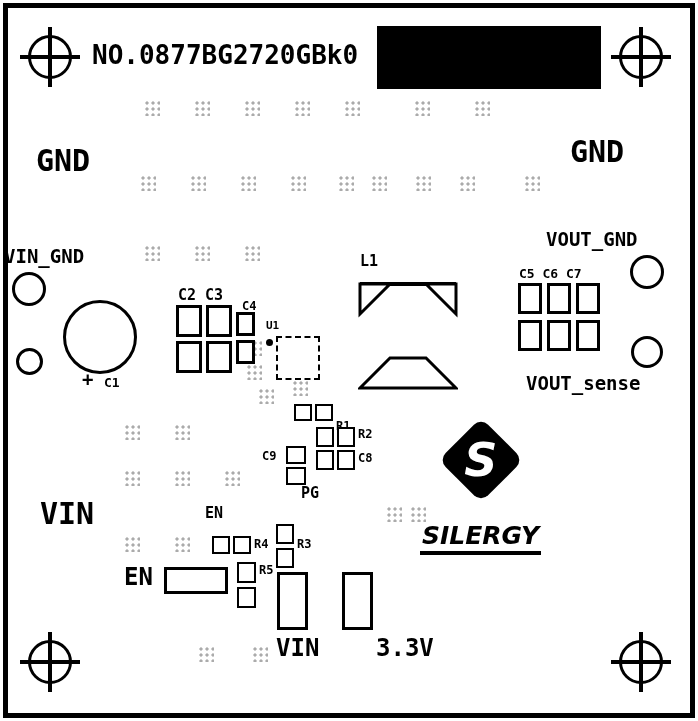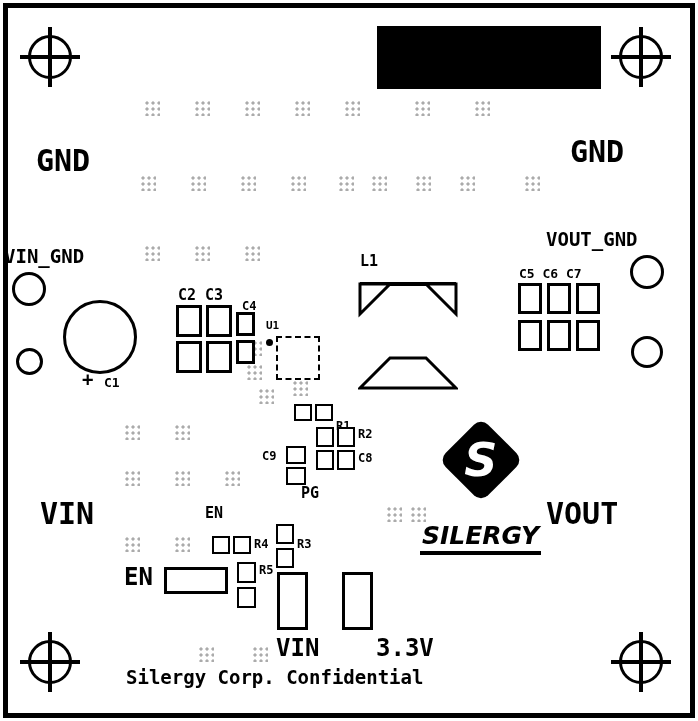--- a/index.html
+++ b/index.html
@@ -86,20 +86,21 @@
     <span class="fc"></span>
     <span class="fh"></span>
     <span class="fv"></span>
   </div>
   <div class="fiducial" style="left:611px;top:632px">
     <span class="fc"></span>
     <span class="fh"></span>
     <span class="fv"></span>
   </div>
 
+  <div class="lbl" style="left:92px;top:42px;font-size:26px">NO.0877BG2720GBk0</div>
   <div class="blackout" style="left:377px;top:26px;width:224px;height:63px"></div>
 
   <div class="lbl" style="left:36px;top:145px;font-size:30px">GND</div>
   <div class="lbl" style="left:570px;top:136px;font-size:30px">GND</div>
 
   <div class="vias" style="left:144px;top:100px"></div>
   <div class="vias" style="left:194px;top:100px"></div>
   <div class="vias" style="left:244px;top:100px"></div>
   <div class="vias" style="left:294px;top:100px"></div>
   <div class="vias" style="left:344px;top:100px"></div>
@@ -173,20 +174,21 @@
   <div class="pad" style="left:518px;top:283px;width:24px;height:31px"></div>
   <div class="pad" style="left:547px;top:283px;width:24px;height:31px"></div>
   <div class="pad" style="left:576px;top:283px;width:24px;height:31px"></div>
   <div class="pad" style="left:518px;top:320px;width:24px;height:31px"></div>
   <div class="pad" style="left:547px;top:320px;width:24px;height:31px"></div>
   <div class="pad" style="left:576px;top:320px;width:24px;height:31px"></div>
 
   <div class="lbl" style="left:546px;top:230px;font-size:19px">VOUT_GND</div>
   <div class="tp" style="left:630px;top:255px;width:34px;height:34px"></div>
   <div class="tp" style="left:631px;top:336px;width:32px;height:32px"></div>
+  <div class="lbl" style="left:526px;top:374px;font-size:19px">VOUT_sense</div>
 
   <div class="pad thin" style="left:294px;top:404px;width:18px;height:17px"></div>
   <div class="pad thin" style="left:315px;top:404px;width:18px;height:17px"></div>
   <div class="lbl" style="left:336px;top:420px;font-size:12px">R1</div>
 
   <div class="pad thin" style="left:316px;top:427px;width:18px;height:20px"></div>
   <div class="pad thin" style="left:337px;top:427px;width:18px;height:20px"></div>
   <div class="lbl" style="left:358px;top:428px;font-size:12px">R2</div>
 
   <div class="pad thin" style="left:316px;top:450px;width:18px;height:20px"></div>
@@ -198,35 +200,33 @@
   <div class="pad thin" style="left:286px;top:467px;width:20px;height:18px"></div>
 
   <div class="lbl" style="left:301px;top:486px;font-size:15px">PG</div>
 
   <div class="logo-diamond" style="left:451px;top:430px">
     <span class="s">S</span>
   </div>
   <div class="logo-word" style="left:420px;top:522px">SILERGY</div>
 
   <div class="lbl" style="left:40px;top:498px;font-size:30px">VIN</div>
-  <div class="lbl" style="left:546px;top:498px;font-size:30px">VOUT</div>
 
   <div class="lbl" style="left:205px;top:506px;font-size:15px">EN</div>
   <div class="pad thin" style="left:212px;top:536px;width:18px;height:18px"></div>
   <div class="pad thin" style="left:233px;top:536px;width:18px;height:18px"></div>
   <div class="lbl" style="left:254px;top:538px;font-size:12px">R4</div>
   <div class="pad thin" style="left:276px;top:524px;width:18px;height:20px"></div>
   <div class="pad thin" style="left:276px;top:548px;width:18px;height:20px"></div>
   <div class="lbl" style="left:297px;top:538px;font-size:12px">R3</div>
 
   <div class="lbl" style="left:124px;top:565px;font-size:24px">EN</div>
   <div class="pad" style="left:164px;top:567px;width:64px;height:27px"></div>
   <div class="pad thin" style="left:237px;top:562px;width:19px;height:21px"></div>
   <div class="pad thin" style="left:237px;top:587px;width:19px;height:21px"></div>
   <div class="lbl" style="left:259px;top:564px;font-size:12px">R5</div>
 
   <div class="pad" style="left:277px;top:572px;width:31px;height:58px"></div>
   <div class="pad" style="left:342px;top:572px;width:31px;height:58px"></div>
 
   <div class="lbl" style="left:276px;top:636px;font-size:24px">VIN</div>
   <div class="lbl" style="left:376px;top:636px;font-size:24px">3.3V</div>
-  <div class="lbl" style="left:126px;top:668px;font-size:19px">Silergy Corp. Confidential</div>
 </div>
 
 </body></html>

